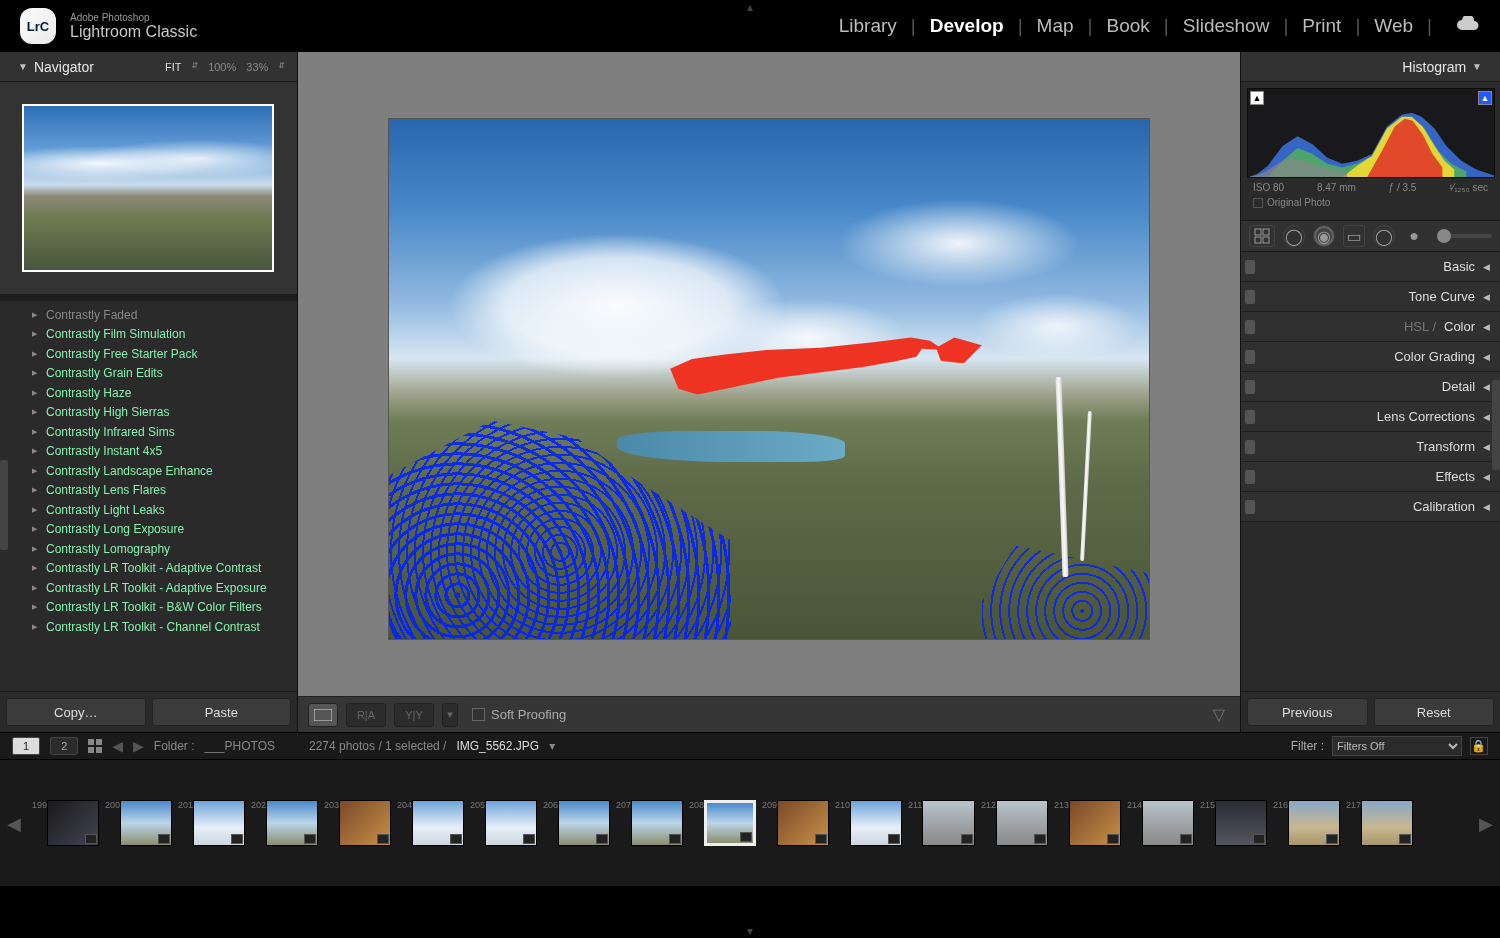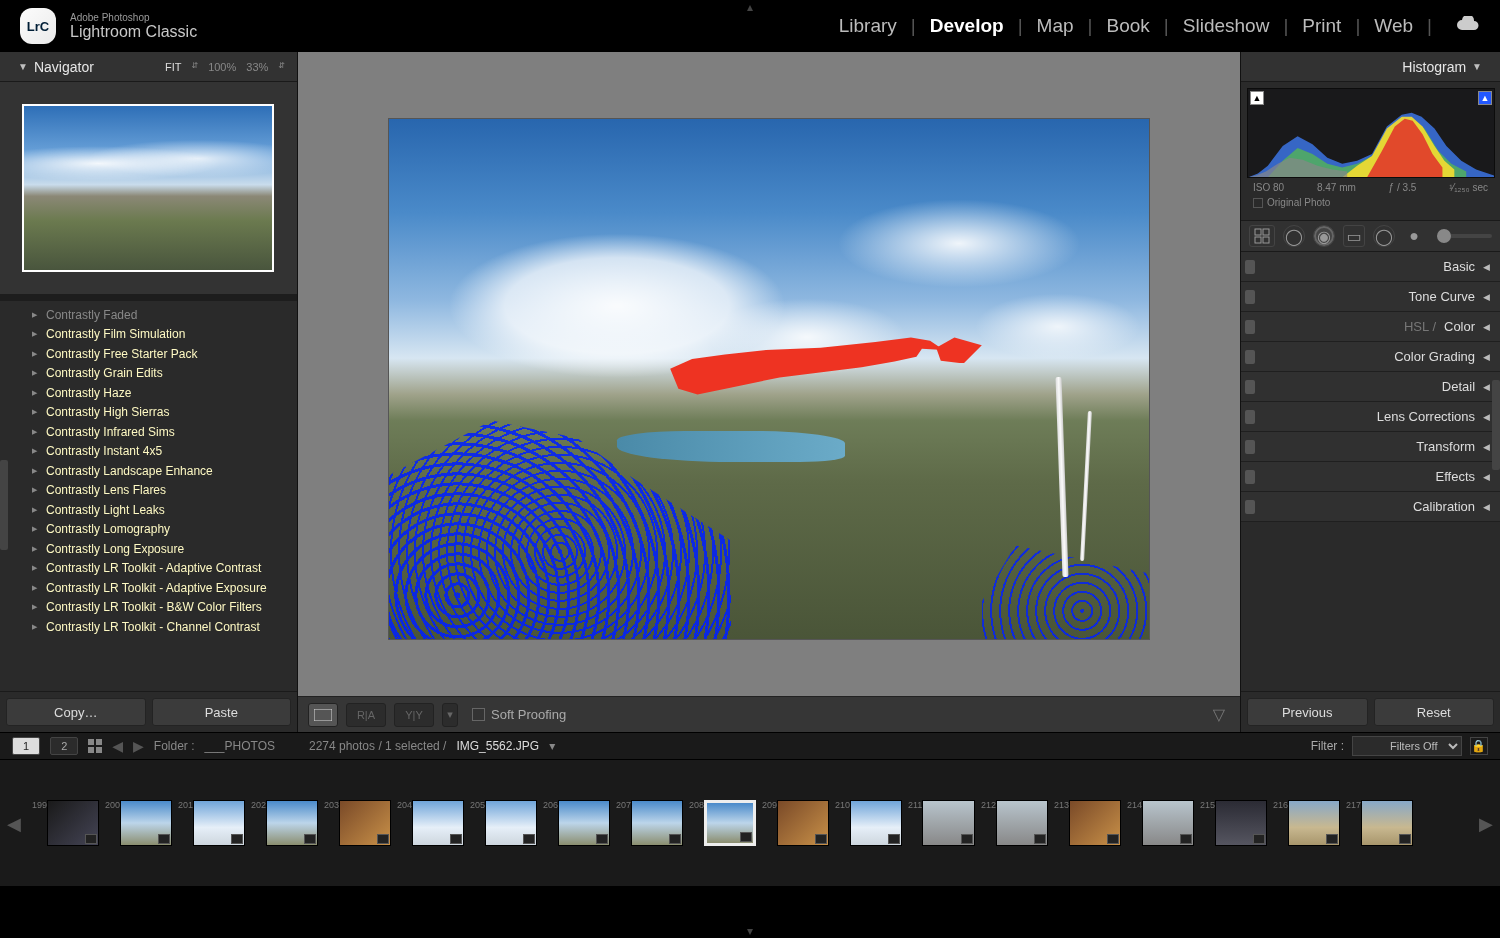--- a/index.html
+++ b/index.html
@@ -26,21 +26,21 @@
   .panel-header.right { justify-content: flex-end; }
   .panel-header .tri { margin: 0 6px; color:#bfbfbf; font-size:10px; }
   .nav-zoom { margin-left:auto; display:flex; gap:10px; font-size:11px; color:#888; }
   .nav-zoom .fit { color:#ddd; }
 
   .nav-thumb-wrap { padding: 22px 22px; background:#333; }
   .nav-thumb { width: 252px; height: 168px; border: 2px solid #fff; background: linear-gradient(to bottom, #2e6fb7 0%, #6ba3da 30%, #c9dcec 48%, #8b8876 55%, #6b7a4f 70%, #49553d 100%); position:relative; overflow:hidden;}
   .nav-thumb .sky-cloud{position:absolute;top:20%;left:0;width:100%;height:30%;background:radial-gradient(ellipse at 30% 50%,rgba(255,255,255,.9) 0%,transparent 50%),radial-gradient(ellipse at 70% 40%,rgba(255,255,255,.8) 0%,transparent 45%);}
 
   .preset-list { flex:1; overflow:hidden; background:#2a2a2a; border-top:7px solid #1d1d1d; padding: 4px 0; }
-  .preset-item { display:flex; align-items:center; height: 19.5px; padding-left: 46px; font-size: 12px; color:#fef9c3; cursor:pointer; position:relative;}
+  .preset-item { display:flex; align-items:center; height: 19.5px; padding-left: 46px; font-size: 12px; color:#86efac; cursor:pointer; position:relative;}
   .preset-item::before { content:"▶"; position:absolute; left:32px; font-size:7px; color:#888; }
 
   .left-bottom { display:flex; gap:6px; padding:6px; background:#2a2a2a; border-top:1px solid #1a1a1a;}
   .left-bottom button, .right-bottom button { flex:1; height:28px; background:#3b3b3b; border:1px solid #232323; color:#ddd; font-size:13px; cursor:pointer; border-radius:3px;}
 
   .center { flex:1; background:#7f7f7f; display:flex; flex-direction:column; }
   .canvas-wrap { flex:1; display:flex; align-items:center; justify-content:center; padding: 30px 10px 20px; }
   .canvas { width: 760px; height: 520px; background: linear-gradient(to bottom,#2866ae 0%,#4a8ac9 18%,#8fb8e0 35%,#d7e6f2 46%,#9fa28a 53%,#6e7d58 58%,#5e6a48 70%,#4a5538 100%); position:relative; overflow:hidden; box-shadow:0 0 0 1px #555;}
   .clouds { position:absolute; top:12%; left:0; width:100%; height:40%; background:
     radial-gradient(ellipse 280px 120px at 30% 60%, rgba(255,255,255,.95) 0%, rgba(255,255,255,.7) 40%, transparent 60%),
@@ -90,21 +90,21 @@
 
   .filmstrip-area{height:154px;background:#1a1a1a;display:flex;flex-direction:column;}
   .fs-bar{height:28px;background:#1a1a1a;display:flex;align-items:center;padding:0 12px;font-size:12px;color:#aaa;gap:10px;border-top:1px solid #000;border-bottom:1px solid #000;}
   .fs-bar .tab{padding:2px 10px;border:1px solid #444;background:#2b2b2b;border-radius:2px;font-size:11px;}
   .fs-bar .tab.active{background:#ddd;color:#222;}
   .fs-bar .grid-ic{width:14px;height:14px;display:inline-block;}
   .fs-bar .arrow{color:#555;font-size:14px;}
   .fs-bar .meta{color:#888;}
   .fs-bar .fname{color:#ddd;font-weight:500;text-align:center;}
   .fs-bar .filter{margin-left:auto;display:flex;align-items:center;gap:8px;}
-  .fs-bar select{background:#2b2b2b;border:1px solid #444;color:#bbb;font-size:11px;height:20px;width:110px;padding-left:33px;}
+  .fs-bar select{background:#2b2b2b;border:1px solid #444;color:#bbb;font-size:11px;height:20px;width:130px;}
   .fs-bar .lock{width:18px;height:18px;border:1px solid #444;display:flex;align-items:center;justify-content:center;}
 
   .strip{flex:1;display:flex;align-items:center;padding:6px 30px;gap:4px;overflow:hidden;position:relative;}
   .strip .nav-arr{position:absolute;top:40%;width:20px;height:28px;color:#555;font-size:18px;display:flex;align-items:center;justify-content:center;}
   .strip .nav-arr.l{left:4px;} .strip .nav-arr.r{right:4px;}
   .thumb{width:69px;display:flex;flex-direction:row;}
   .thumb .num{font-size:9px;color:#777;height:12px;padding-left:2px;}
   .thumb .img{width:69px;height:46px;background:#333;border:1px solid #000;position:relative;}
   .thumb.selected .img{border:3px solid #eee;}
   .thumb .img .badge{position:absolute;bottom:1px;right:1px;width:12px;height:10px;background:#222;border:1px solid #555;}
@@ -177,22 +177,22 @@
         <div class="preset-item">Contrastly Film Simulation</div>
         <div class="preset-item">Contrastly Free Starter Pack</div>
         <div class="preset-item">Contrastly Grain Edits</div>
         <div class="preset-item">Contrastly Haze</div>
         <div class="preset-item">Contrastly High Sierras</div>
         <div class="preset-item">Contrastly Infrared Sims</div>
         <div class="preset-item">Contrastly Instant 4x5</div>
         <div class="preset-item">Contrastly Landscape Enhance</div>
         <div class="preset-item">Contrastly Lens Flares</div>
         <div class="preset-item">Contrastly Light Leaks</div>
+        <div class="preset-item">Contrastly Long Exposure</div>
         <div class="preset-item">Contrastly Lomography</div>
-        <div class="preset-item">Contrastly Long Exposure</div>
         <div class="preset-item">Contrastly LR Toolkit - Adaptive Contrast</div>
         <div class="preset-item">Contrastly LR Toolkit - Adaptive Exposure</div>
         <div class="preset-item">Contrastly LR Toolkit - B&amp;W Color Filters</div>
         <div class="preset-item">Contrastly LR Toolkit - Channel Contrast</div>
       </div>
     <div class="left-bottom">
       <button>Copy…</button>
       <button>Paste</button>
     </div>
   </div>

